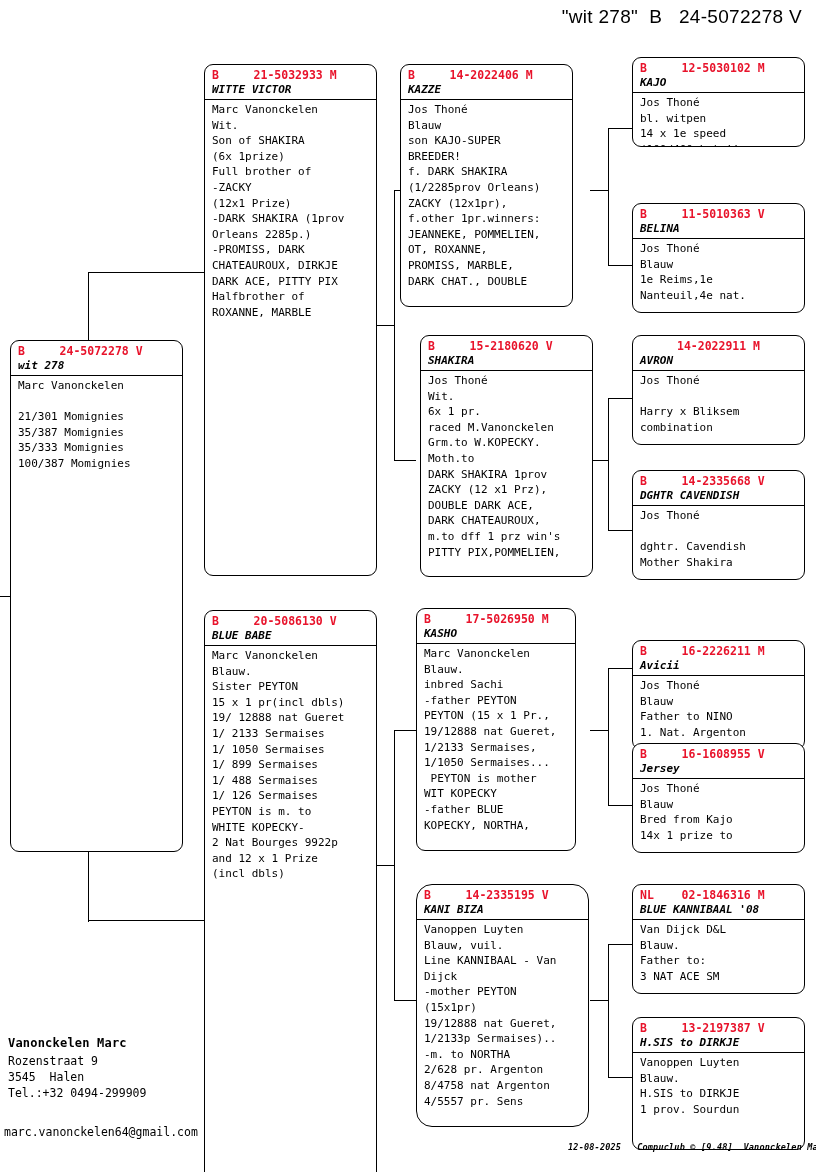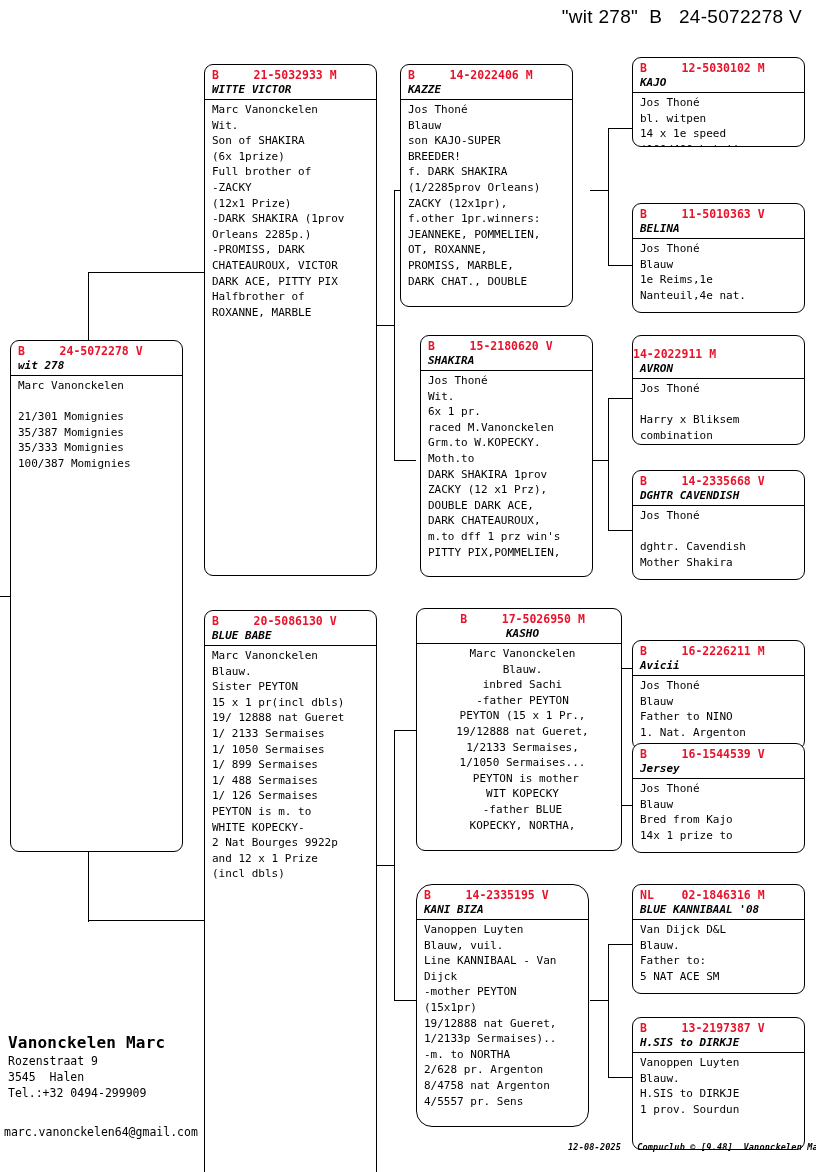--- a/index.html
+++ b/index.html
@@ -42,22 +42,21 @@
     font-family: "DejaVu Sans Mono", "Liberation Mono", monospace;
     font-size: 11.5px;
     font-weight: bold;
     color: #e8132b;
     padding: 3px 0 1px 7px;
     white-space: pre;
     line-height: 14px;
   }
   .pbox .ring.centered {
     padding-left: 0;
-    text-align: left;
-    margin-top: 8px;
+    text-align: center;
   }
   .pbox .pname {
     font-family: "DejaVu Sans Mono", "Liberation Mono", monospace;
     font-size: 11px;
     font-style: italic;
     font-weight: bold;
     color: #000;
     padding: 0 0 2px 7px;
     white-space: pre;
     line-height: 14px;
@@ -84,21 +83,21 @@
   .conn.h { height: 1.4px; }
 
   
   #owner-block {
     position: absolute;
     left: 8px;
     top: 1033px;
   }
   #owner-name {
     font-family: "DejaVu Sans Mono", "Liberation Mono", monospace;
-    font-size: 16px;
+    font-size: 12px;
     font-weight: bold;
     letter-spacing: 0.2px;
     white-space: pre;
     line-height: 20px;
   }
   #owner-block .oline {
     font-family: "DejaVu Sans Mono", "Liberation Mono", monospace;
     font-size: 11.5px;
     line-height: 16px;
     white-space: pre;
@@ -183,21 +182,21 @@
     <div class="line">Marc Vanonckelen</div>
     <div class="line">Wit.</div>
     <div class="line">Son of SHAKIRA</div>
     <div class="line">(6x 1prize)</div>
     <div class="line">Full brother of</div>
     <div class="line">-ZACKY</div>
     <div class="line">(12x1 Prize)</div>
     <div class="line">-DARK SHAKIRA (1prov</div>
     <div class="line">Orleans 2285p.)</div>
     <div class="line">-PROMISS, DARK</div>
-    <div class="line">CHATEAUROUX, VICTOR</div>
+    <div class="line">CHATEAUROUX, DIRKJE</div>
     <div class="line">DARK ACE, PITTY PIX</div>
     <div class="line">Halfbrother of</div>
     <div class="line">ROXANNE, MARBLE</div>
   </div>
 </div>
 
 <div class="pbox" style="left:204px; top:610px; width:173px; height:626px;">
   <div class="ring">B     20-5086130 V</div>
   <div class="pname">BLUE BABE</div>
   <div class="body">
@@ -250,21 +249,21 @@
     <div class="line">Moth.to</div>
     <div class="line">DARK SHAKIRA 1prov</div>
     <div class="line">ZACKY (12 x1 Prz),</div>
     <div class="line">DOUBLE DARK ACE,</div>
     <div class="line">DARK CHATEAUROUX,</div>
     <div class="line">m.to dff 1 prz win's</div>
     <div class="line">PITTY PIX,POMMELIEN,</div>
   </div>
 </div>
 
-<div class="pbox" style="left:416px; top:608px; width:206px; height:243px;text-align:center;">
+<div class="pbox" style="left:416px; top:608px; width:160px; height:243px;">
   <div class="ring">B     17-5026950 M</div>
   <div class="pname">KASHO</div>
   <div class="body">
     <div class="line">Marc Vanonckelen</div>
     <div class="line">Blauw.</div>
     <div class="line">inbred Sachi</div>
     <div class="line">-father PEYTON</div>
     <div class="line">PEYTON (15 x 1 Pr.,</div>
     <div class="line">19/12888 nat Gueret,</div>
     <div class="line">1/2133 Sermaises,</div>
@@ -344,38 +343,38 @@
   <div class="pname">Avicii</div>
   <div class="body">
     <div class="line">Jos Thoné</div>
     <div class="line">Blauw</div>
     <div class="line">Father to NINO</div>
     <div class="line">1. Nat. Argenton</div>
   </div>
 </div>
 
 <div class="pbox" style="left:632px; top:743px; width:173px; height:110px;">
-  <div class="ring">B     16-1544539 V</div>
+  <div class="ring">B     16-1608955 V</div>
   <div class="pname">Jersey</div>
   <div class="body">
     <div class="line">Jos Thoné</div>
     <div class="line">Blauw</div>
     <div class="line">Bred from Kajo</div>
     <div class="line">14x 1 prize to</div>
   </div>
 </div>
 
 <div class="pbox" style="left:632px; top:884px; width:173px; height:110px;">
   <div class="ring">NL    02-1846316 M</div>
   <div class="pname">BLUE KANNIBAAL '08</div>
   <div class="body">
     <div class="line">Van Dijck D&amp;L</div>
     <div class="line">Blauw.</div>
     <div class="line">Father to:</div>
-    <div class="line">5 NAT ACE SM</div>
+    <div class="line">3 NAT ACE SM</div>
   </div>
 </div>
 
 <div class="pbox" style="left:632px; top:1017px; width:173px; height:133px;">
   <div class="ring">B     13-2197387 V</div>
   <div class="pname">H.SIS to DIRKJE</div>
   <div class="body">
     <div class="line">Vanoppen Luyten</div>
     <div class="line">Blauw.</div>
     <div class="line">H.SIS to DIRKJE</div>

